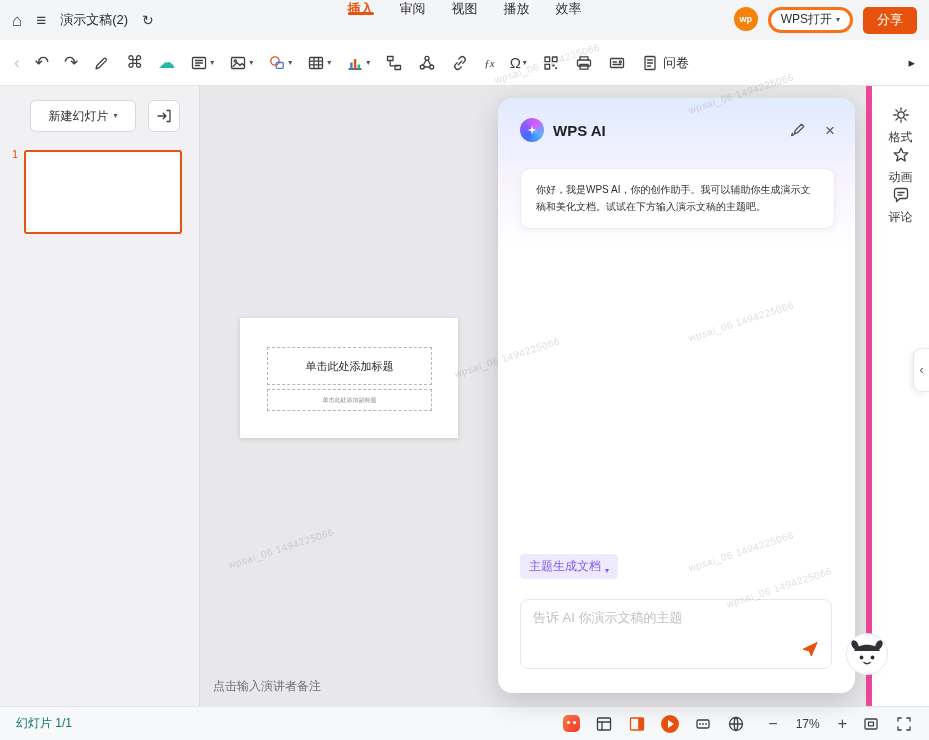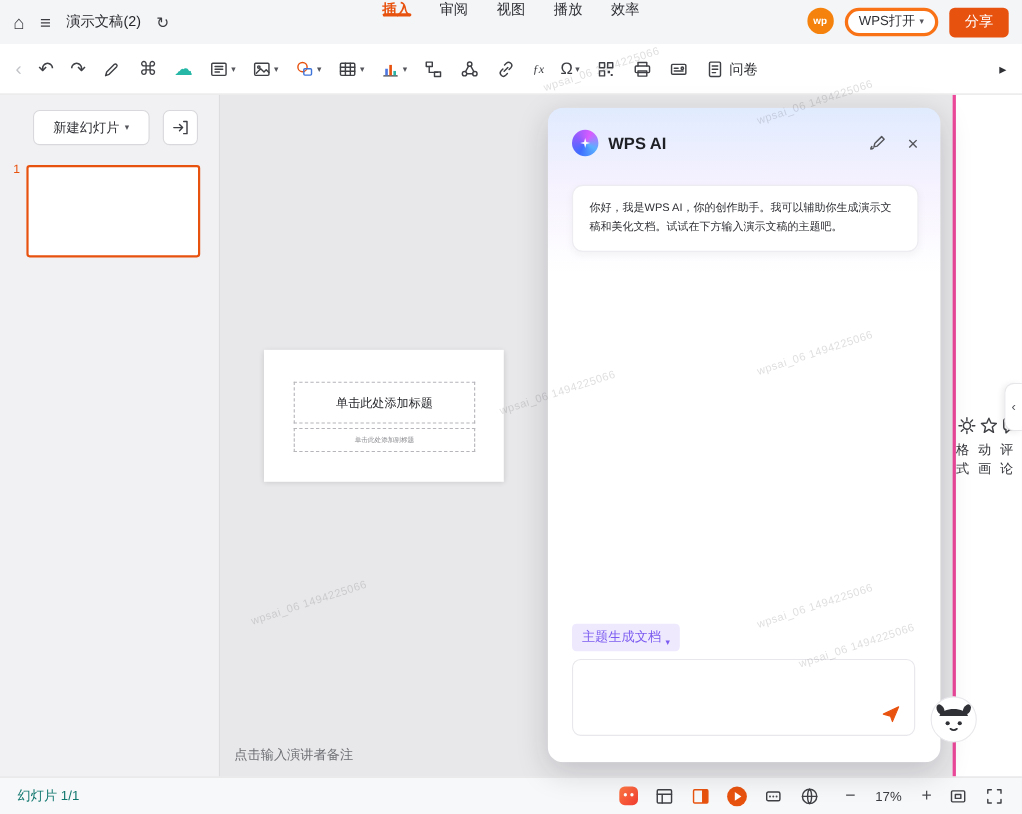--- a/index.html
+++ b/index.html
@@ -40,34 +40,34 @@
   .slide-num{position:absolute;left:12px;top:62px;font-size:11px;color:#e8520f}
   .thumb{position:absolute;left:24px;top:64px;width:158px;height:84px;background:#fff;border:2px solid #e8520f;border-radius:3px}
 
   .canvas{position:absolute;left:200px;top:0;right:63px;bottom:0;background:#e8e8ea}
   .slide{position:absolute;left:40px;top:232px;width:218px;height:120px;background:#fff;box-shadow:0 1px 5px rgba(0,0,0,.14)}
   .ph{position:absolute;border:1px dashed #b5b5ba;display:flex;align-items:center;justify-content:center;text-align:center}
   .ph-title{left:27px;top:29px;width:165px;height:38px;font-size:11px;color:#26272b}
   .ph-sub{left:27px;top:71px;width:165px;height:22px;font-size:6px;color:#8a8b90}
   .notes{position:absolute;left:13px;top:592px;font-size:12px;color:#6f7075}
 
-  .right-sidebar{position:absolute;right:0;top:0;width:63px;bottom:0;background:#fff;border-left:3px solid #ec4899;display:flex;flex-direction:row;align-items:center;padding-top:20px;}
+  .right-sidebar{position:absolute;right:0;top:0;width:63px;bottom:0;background:#fff;border-left:6px solid #ec4899;display:flex;flex-direction:column;align-items:center;padding-top:20px;}
   .side-item{display:flex;flex-direction:column;align-items:center;gap:5px;font-size:12px;color:#35363b}
   .collapse-handle{position:absolute;right:0;top:262px;width:16px;height:44px;background:#fff;border:1px solid #e7e7ea;border-right:none;border-radius:9px 0 0 9px;box-shadow:-2px 1px 6px rgba(0,0,0,.08);display:flex;align-items:center;justify-content:center;color:#55565c;font-size:12px}
 
   
   .ai-panel{position:absolute;left:498px;top:98px;width:357px;height:595px;border-radius:14px;background:linear-gradient(180deg,rgba(222,234,254,.95) 0%,rgba(240,233,254,.6) 70px,#ffffff 150px),#fff;box-shadow:0 8px 28px rgba(20,24,40,.18);z-index:20}
   .ai-header{display:flex;align-items:center;padding:20px 20px 0 22px;gap:9px}
   .ai-logo{width:24px;height:24px;border-radius:50%;background:conic-gradient(from 210deg,#3f6dff,#8a5cff,#d95cff,#59b0ff,#3f6dff);display:flex;align-items:center;justify-content:center;flex:none}
   .ai-title{font-size:15px;font-weight:700;color:#1f2026}
   .ai-header-icons{margin-left:auto;display:flex;align-items:center;gap:18px}
   .close-x{font-size:17px;color:#55565c;line-height:1}
   .bubble{margin:26px 20px 0 22px;background:#fff;border:1px solid #ececf1;border-radius:10px;padding:13px 15px;font-size:10px;line-height:1.65;color:#2d2e33;box-shadow:0 2px 8px rgba(31,35,41,.05)}
   .panel-bottom{position:absolute;left:22px;right:23px;bottom:24px}
-  .mode-tag{display:inline-flex;align-items:flex-end;gap:4px;background:#efe9fe;color:#7c5cf0;font-size:12px;border-radius:4px;padding:4px 9px;margin-bottom:7px}
+  .mode-tag{display:inline-flex;align-items:flex-end;gap:4px;background:#efe9fe;color:#7c5cf0;font-size:12px;border-radius:4px;padding:4px 9px;margin-bottom:20px}
   .mode-tag .caret{color:#7c5cf0}
   .ai-input{position:relative;height:70px;background:#fff;border:1px solid #e7e7ec;border-radius:8px}
   .ai-input textarea{position:absolute;inset:9px 38px 9px 12px;border:none;outline:none;resize:none;background:transparent;font-family:inherit;font-size:13px;color:#2d2e33}
   .ai-input textarea::placeholder{color:#bfbfc6}
   .send-btn{position:absolute;right:10px;bottom:8px;width:22px;height:22px;display:flex;align-items:center;justify-content:center}
   .mascot{position:absolute;left:845px;top:632px;width:44px;height:44px;z-index:30}
 
   
   .statusbar{position:absolute;left:0;right:0;bottom:0;height:34px;background:#f7f8f9;border-top:1px solid #e4e4e6;display:flex;align-items:center;padding:0 16px;z-index:12}
   .slide-info{font-size:12px;color:#0f766e}
@@ -289,20 +289,21 @@
         <span class="close-x">×</span>
       </div>
     </div>
     <div class="bubble">你好，我是WPS AI，你的创作助手。我可以辅助你生成演示文稿和美化文档。试试在下方输入演示文稿的主题吧。</div>
     <div class="panel-bottom">
       <div class="mode-tag">
         <span>主题生成文档</span>
         <span class="caret">▾</span>
       </div>
       <div class="ai-input">
+        <textarea placeholder="告诉 AI 你演示文稿的主题" style=""></textarea>
         <div class="send-btn">
           <svg width="18" height="18" viewBox="0 0 18 18">
               <path d="M2 9.2 16 2.6 10.3 16l-1.8-5z M8.5 11 16 2.6" fill="#e8520f" stroke="#e8520f" stroke-width="1" stroke-linejoin="round"></path>
             </svg>
         </div>
       </div>
     </div>
   </div>
 
   <div class="mascot">

